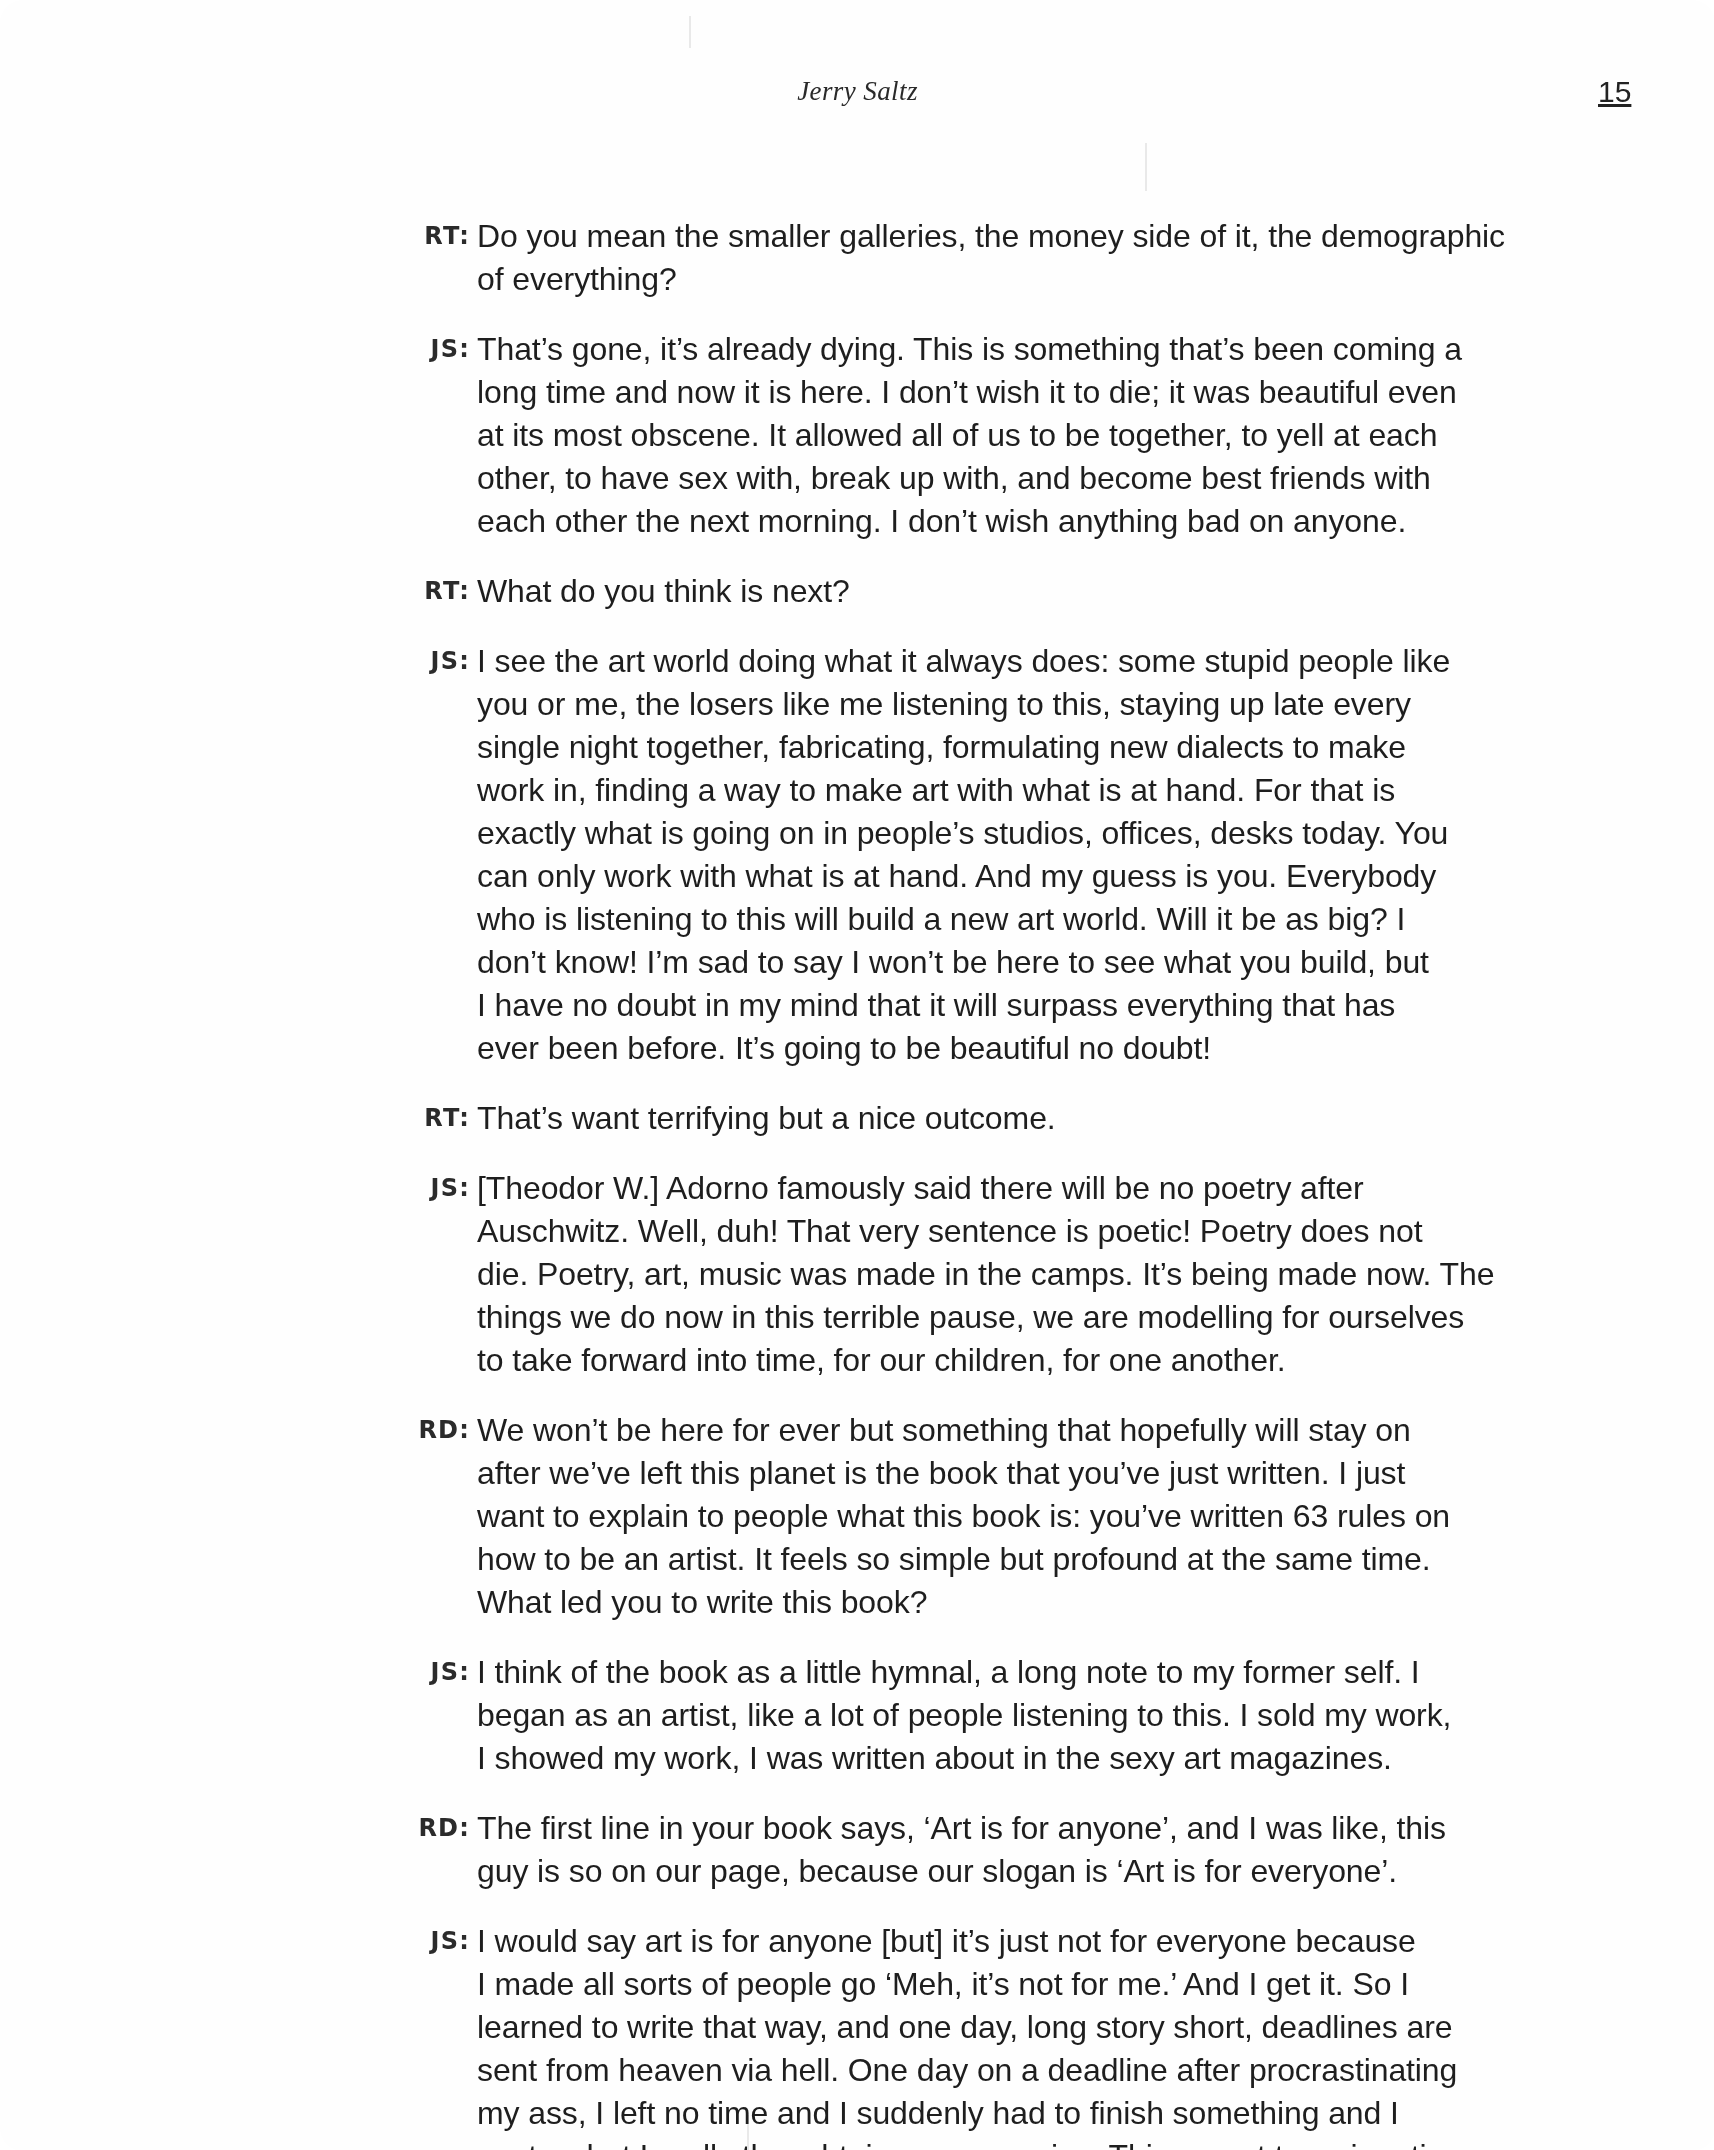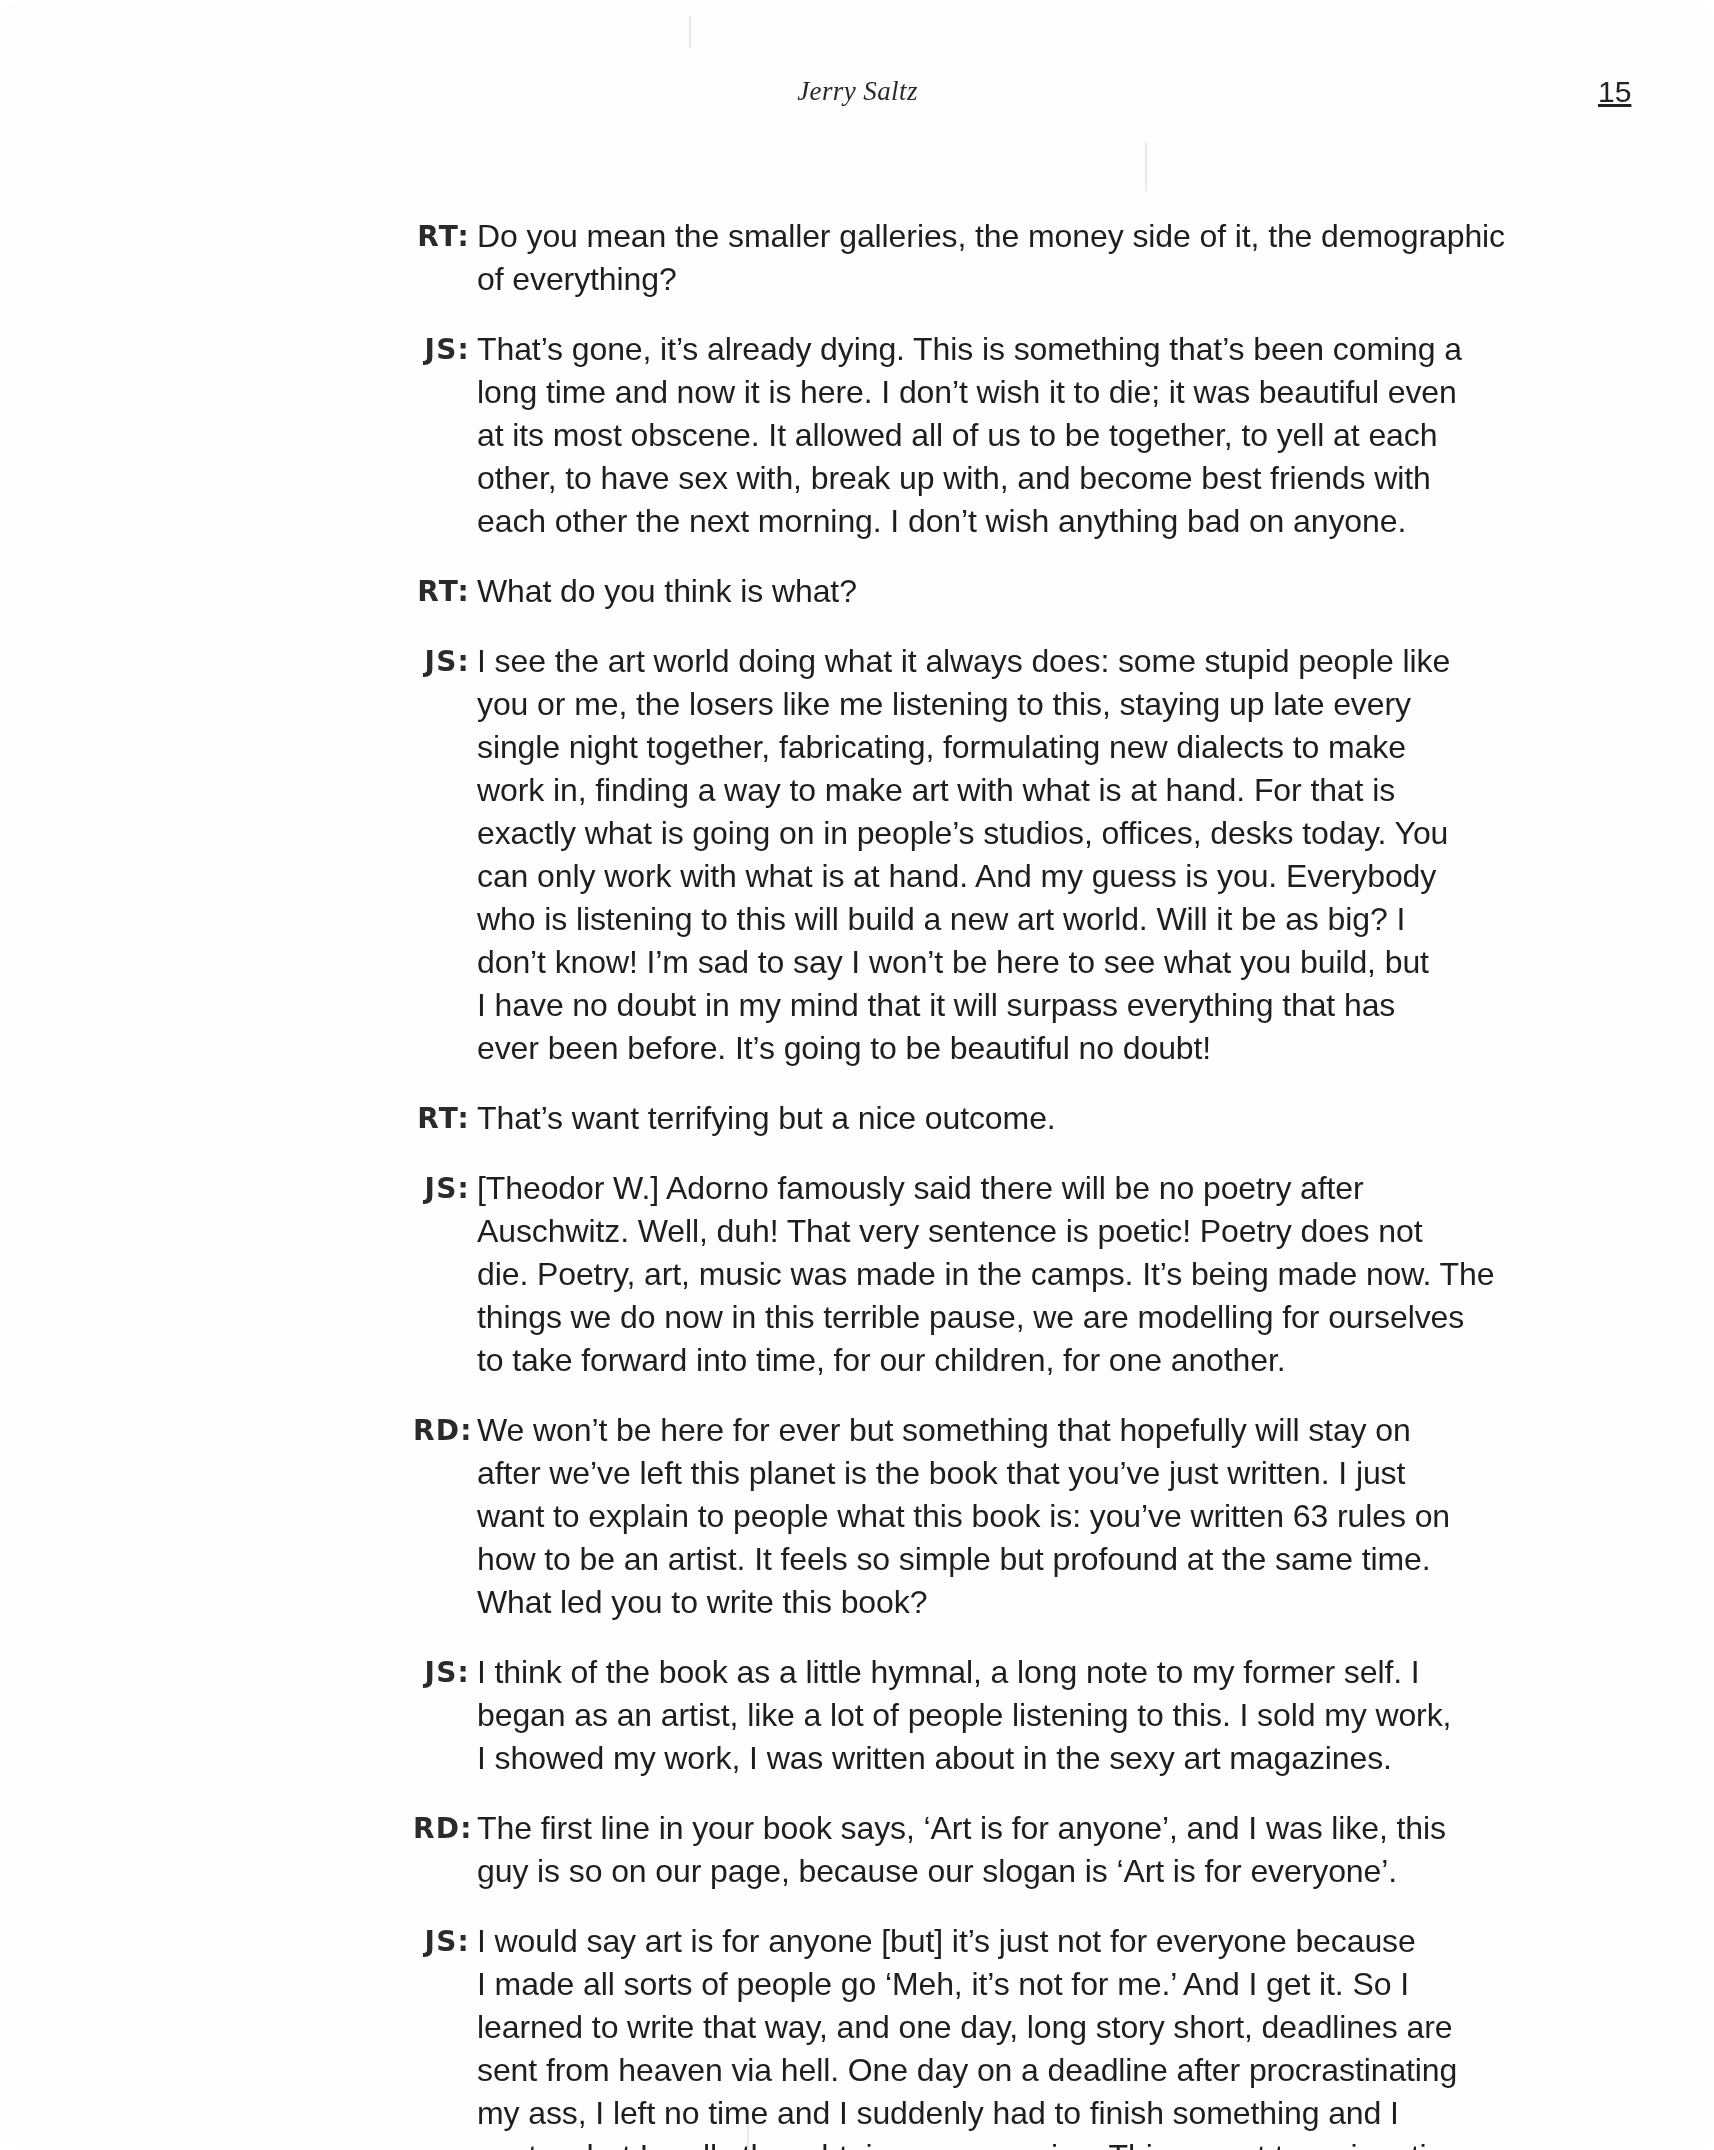--- a/index.html
+++ b/index.html
@@ -65,21 +65,21 @@
       letter-spacing: -0.1px;
     }
     .speaker {
       position: absolute;
       left: 0;
       top: 0;
       width: 57px;
       text-align: right;
       font-family: "DejaVu Sans", "Liberation Sans", sans-serif;
       font-weight: bold;
-      font-size: 28px;
+      font-size: 24px;
       letter-spacing: 1.2px;
       color: #2b2b2b;
       line-height: 43px;
     }
     .speech {
       display: block;
       white-space: pre-line;
       margin-top: 27px;
     }
   </style>
@@ -104,21 +104,21 @@
     <div class="turn">
       <span class="speaker">JS:</span>
       <span class="speech">That’s gone, it’s already dying. This is something that’s been coming a
 long time and now it is here. I don’t wish it to die; it was beautiful even
 at its most obscene. It allowed all of us to be together, to yell at each
 other, to have sex with, break up with, and become best friends with
 each other the next morning. I don’t wish anything bad on anyone.</span>
     </div>
     <div class="turn">
       <span class="speaker">RT:</span>
-      <span class="speech">What do you think is what?</span>
+      <span class="speech">What do you think is next?</span>
     </div>
     <div class="turn">
       <span class="speaker">JS:</span>
       <span class="speech">I see the art world doing what it always does: some stupid people like
 you or me, the losers like me listening to this, staying up late every
 single night together, fabricating, formulating new dialects to make
 work in, finding a way to make art with what is at hand. For that is
 exactly what is going on in people’s studios, offices, desks today. You
 can only work with what is at hand. And my guess is you. Everybody
 who is listening to this will build a new art world. Will it be as big? I

